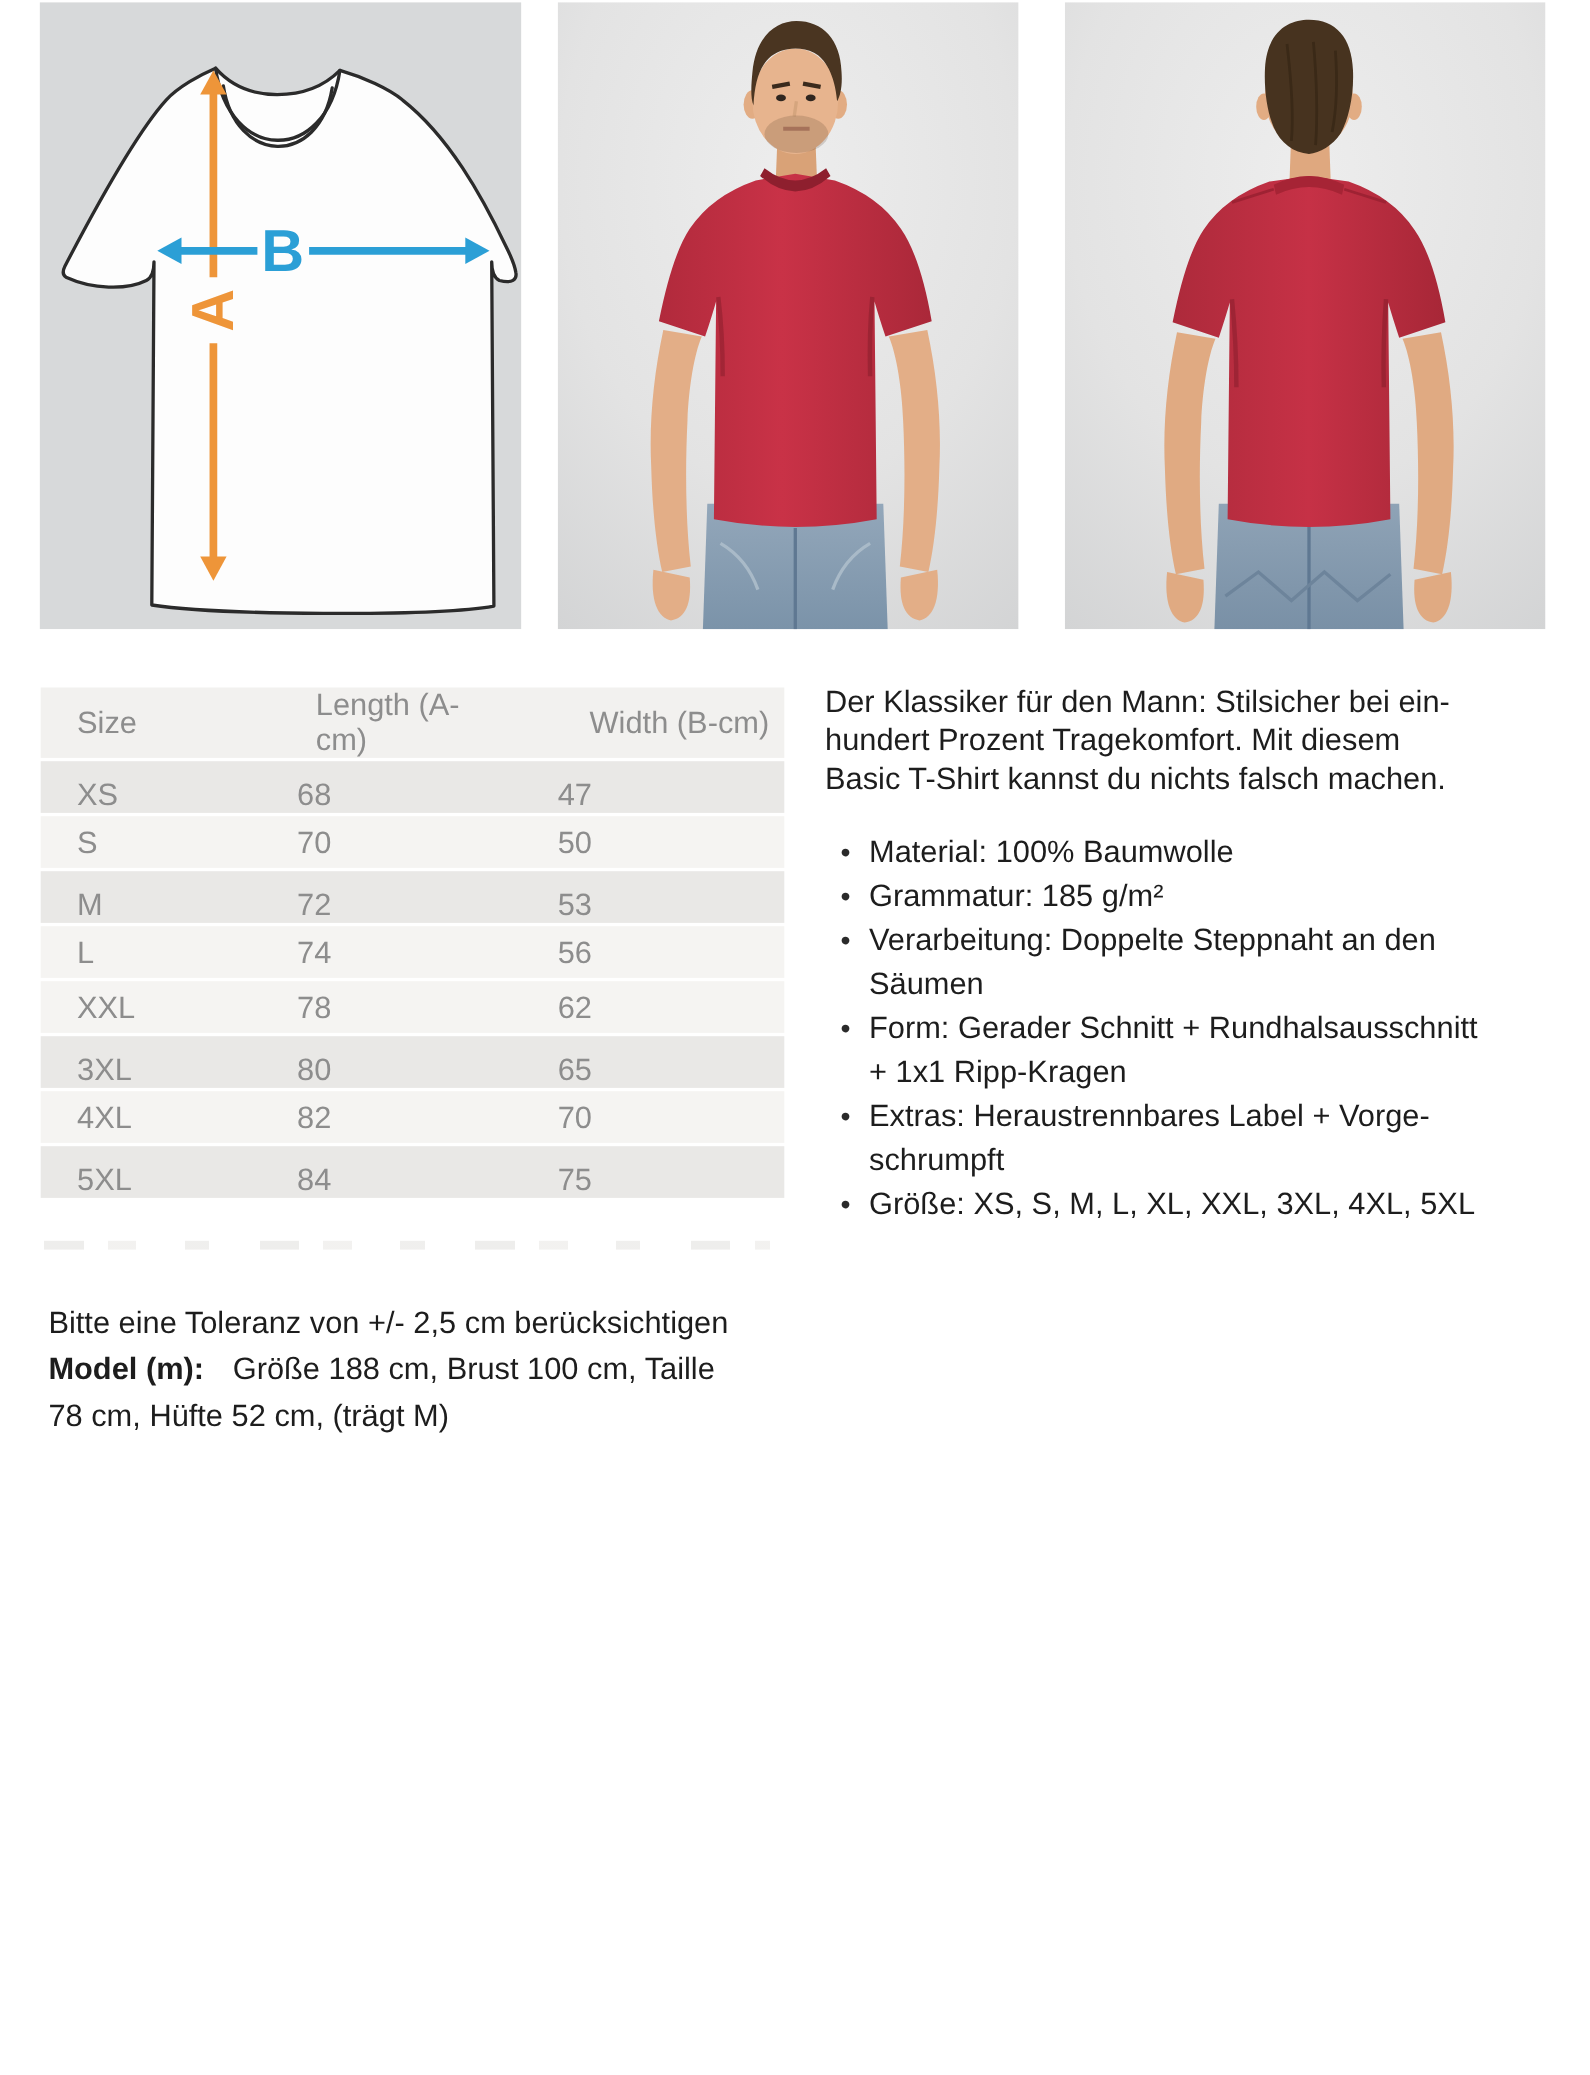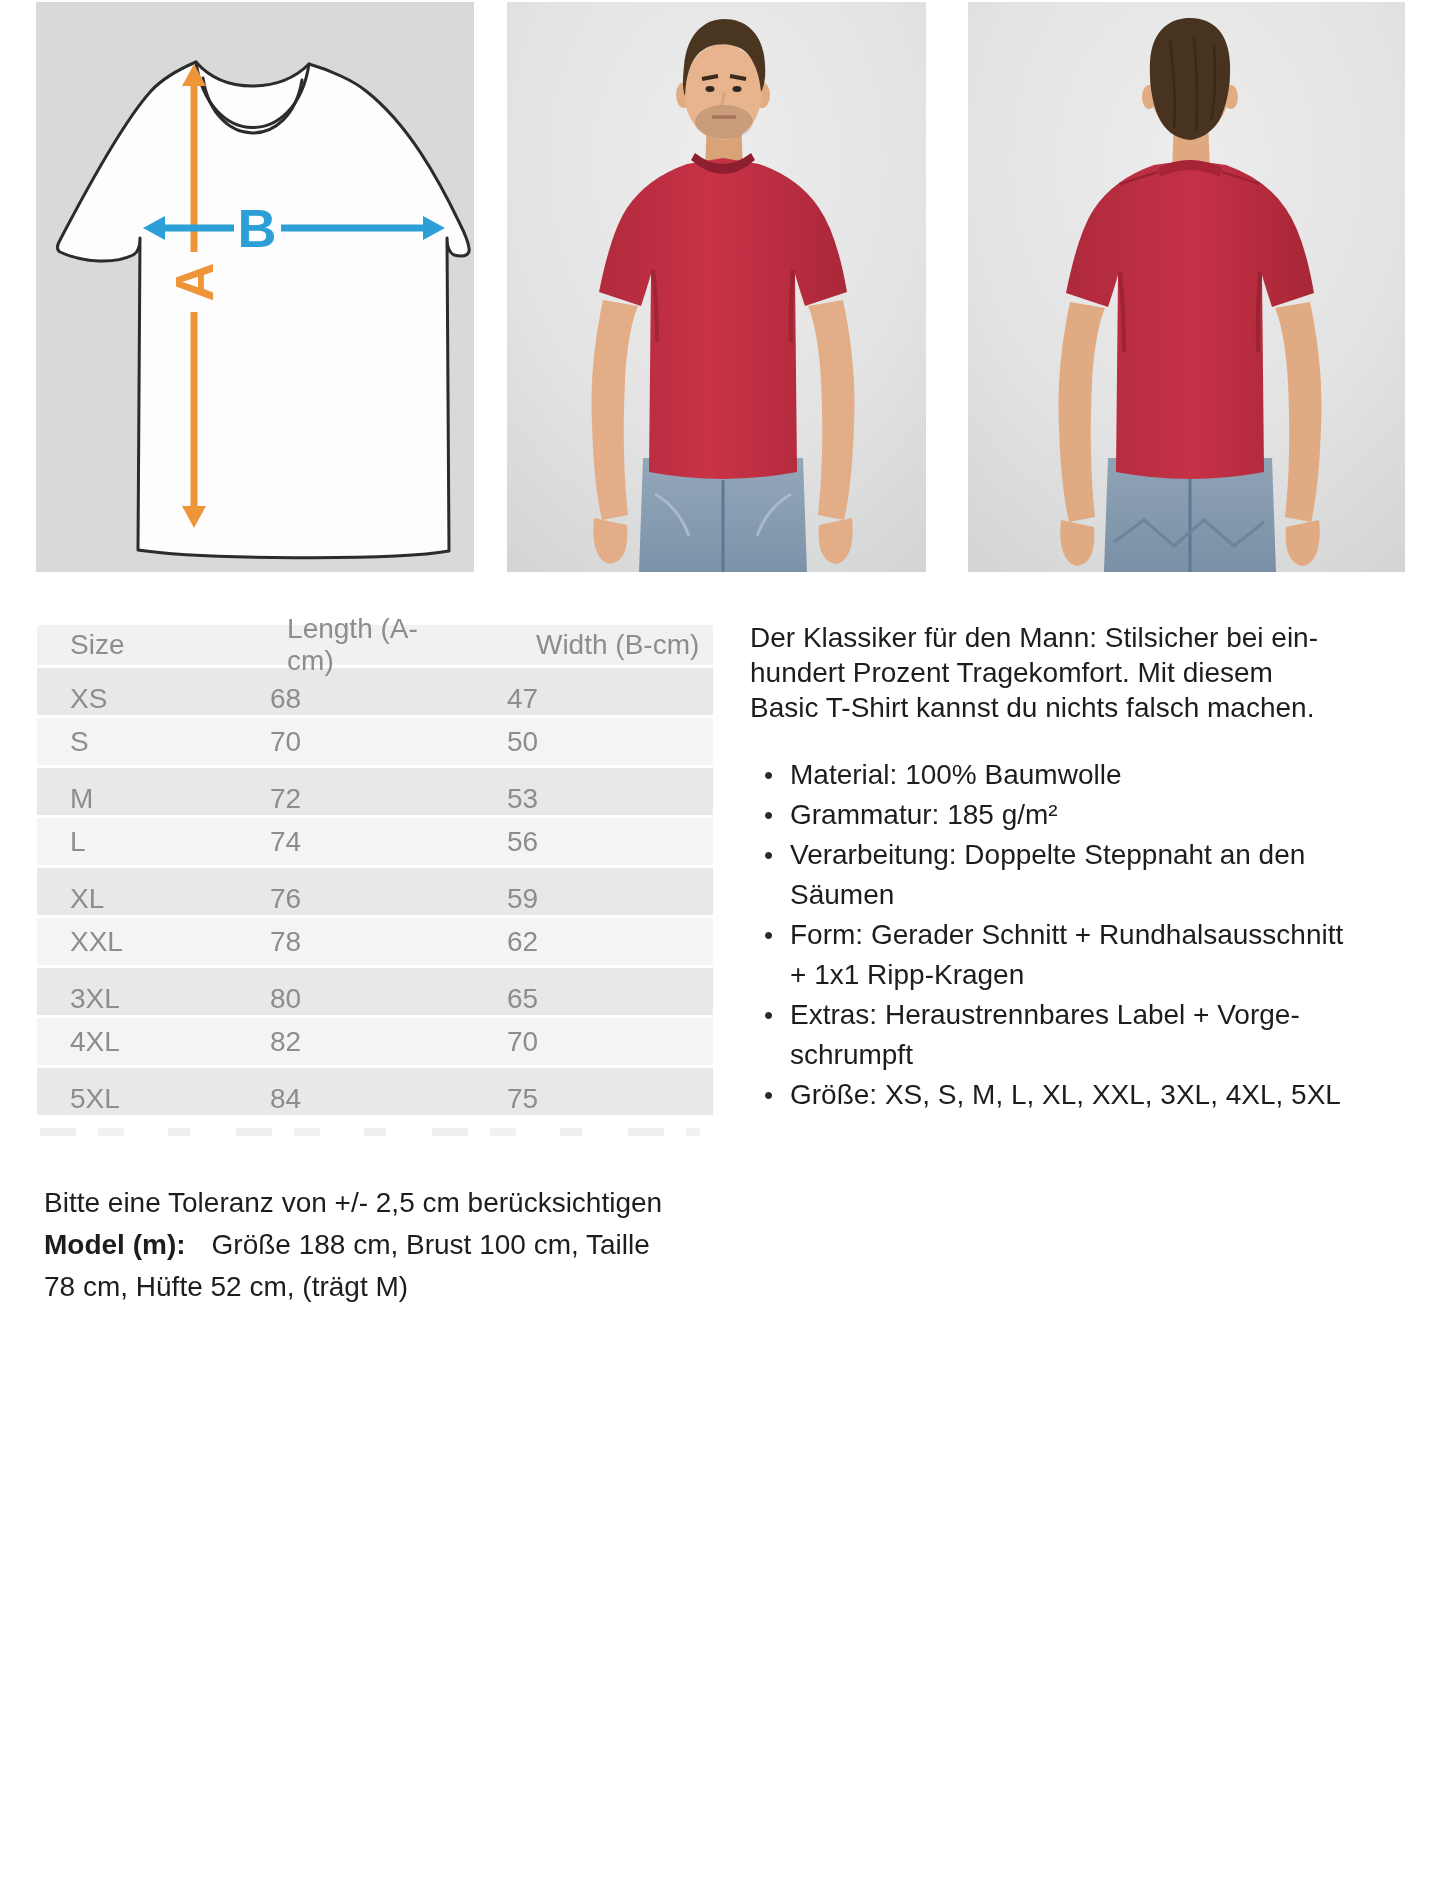--- a/index.html
+++ b/index.html
@@ -19,21 +19,21 @@
   .panel{position:absolute;top:2px;height:570px;}
   #panel-diagram{left:36px;width:438px;}
   #panel-front{left:507px;width:419px;}
   #panel-back{left:968px;width:437px;}
   .panel svg{display:block;width:100%;height:100%;}
 
   
   .size-table{position:absolute;left:37px;top:625px;width:676px;}
   .trow{display:flex;align-items:center;height:47px;margin-bottom:3px;
         font-size:28px;color:var(--table-text);}
-  .trow.header{height:40px;background:var(--table-header-bg);gap:40px;}
+  .trow.header{height:64px;background:var(--table-header-bg);gap:40px;}
   .trow.dark{background:var(--table-row-dark);align-items:flex-end;}
   .trow.light{background:var(--table-row-light);}
   .tc1{width:196px;padding-left:33px;box-sizing:border-box;}
   .tc2{width:237px;padding-left:37px;box-sizing:border-box;}
   .tc3{width:243px;padding-left:37px;box-sizing:border-box;}
 
   .ghost-row{position:absolute;left:40px;top:1128px;width:660px;height:8px;opacity:.5;
     background:repeating-linear-gradient(90deg,
       #dddcd9 0 36px, transparent 36px 58px,
       #e6e4e1 58px 84px, transparent 84px 128px,
@@ -247,25 +247,20 @@
   <div class="trow dark">
     <div class="tc1">M</div>
     <div class="tc2">72</div>
     <div class="tc3">53</div>
   </div>
   <div class="trow light">
     <div class="tc1">L</div>
     <div class="tc2">74</div>
     <div class="tc3">56</div>
   </div>
-  <div class="trow dark">
-    <div class="tc1">XL</div>
-    <div class="tc2">76</div>
-    <div class="tc3">59</div>
-  </div>
   <div class="trow light">
     <div class="tc1">XXL</div>
     <div class="tc2">78</div>
     <div class="tc3">62</div>
   </div>
   <div class="trow dark">
     <div class="tc1">3XL</div>
     <div class="tc2">80</div>
     <div class="tc3">65</div>
   </div>

